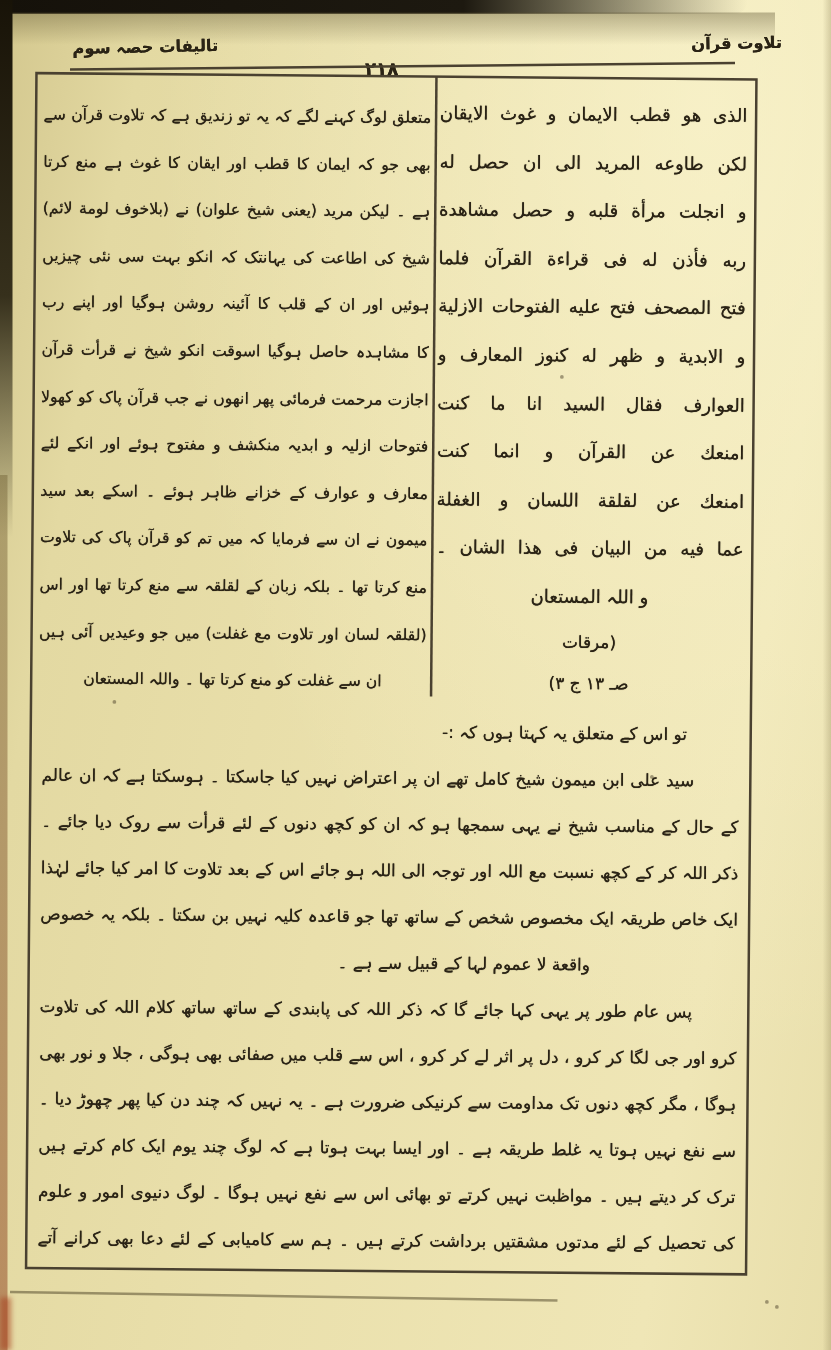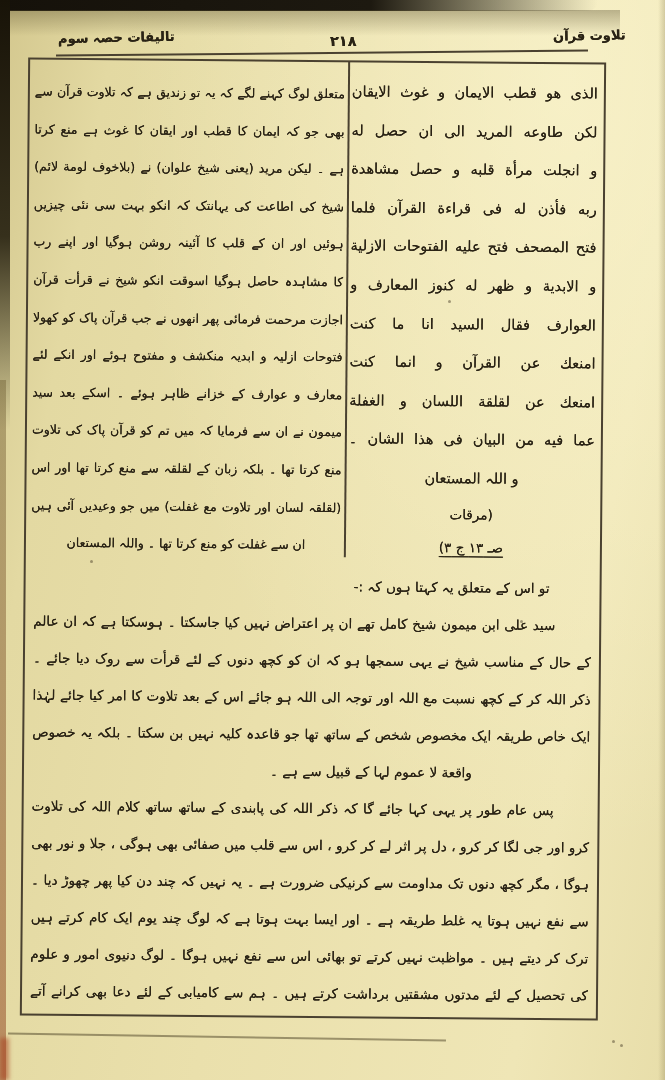--- a/index.html
+++ b/index.html
@@ -26,38 +26,38 @@
   .smudge-red{position:absolute;left:0;top:1038px;width:9px;height:42px;
     background:rgba(165,62,30,.55);filter:blur(2px);}
   .ghost-rule{position:absolute;left:8px;top:1036px;width:438px;height:2px;
     background:rgba(74,63,36,.5);transform:rotate(.9deg);}
   .speck{position:absolute;width:3px;height:3px;border-radius:50%;background:rgba(62,52,30,.45);}
 
   
   .hdr{position:absolute;font-size:13px;font-weight:bold;white-space:nowrap;
     text-shadow:0 0 .5px currentColor;}
   .hdr-left{left:58px;top:30px;transform:rotate(-1.2deg);}
-  .hdr-num{left:292px;top:33px;font-size:14.5px;letter-spacing:3px;margin-left:38px;}
+  .hdr-num{left:292px;top:48px;font-size:14.5px;letter-spacing:3px;}
   .hdr-right{left:553px;top:28px;transform:rotate(-1deg);}
   .hdr-rule{position:absolute;left:56px;top:52px;width:532px;height:2px;
     background:#4a4130;transform:rotate(-.55deg);}
 
   
   .frame{position:absolute;left:24px;top:60px;width:574px;height:954px;
     border:2px solid #4a4130;transform:rotate(.5deg);transform-origin:50% 50%;}
   .divider{position:absolute;left:318px;top:-1px;width:2px;height:496px;background:#4a4130;}
 
   .line{display:block;overflow:hidden;text-shadow:0 0 .55px currentColor;}
   .jline{text-align:justify;text-align-last:justify;}
 
   .col-ar{position:absolute;right:6px;top:10px;width:246px;font-size:14.5px;}
   .col-ar .line{height:38.6px;line-height:38.6px;}
   .col-ar .closing{text-align:center;text-align-last:center;}
   .col-ar .cite{text-align:center;text-align-last:center;font-size:13.5px;height:33px;line-height:33px;}
-  .col-ar .cite-ref{text-decoration:underline;text-underline-offset:4px;}
+  .col-ar .cite-ref{text-underline-offset:4px;}
 
   .col-ur{position:absolute;left:5px;top:13px;width:310px;font-size:12.5px;}
   .col-ur .line{height:37.6px;line-height:37.6px;}
   .col-ur .centered{text-align:center;text-align-last:center;}
 
   .bodytext{position:absolute;left:8px;right:8px;top:506px;font-size:13.5px;}
   .bodytext .line{height:37px;line-height:37px;}
   .bodytext .intro{text-align:right;text-align-last:right;padding-right:42px;}
   .bodytext .indent{text-indent:36px;}
   .bodytext .short-center{text-align:center;text-align-last:center;padding-left:120px;}

